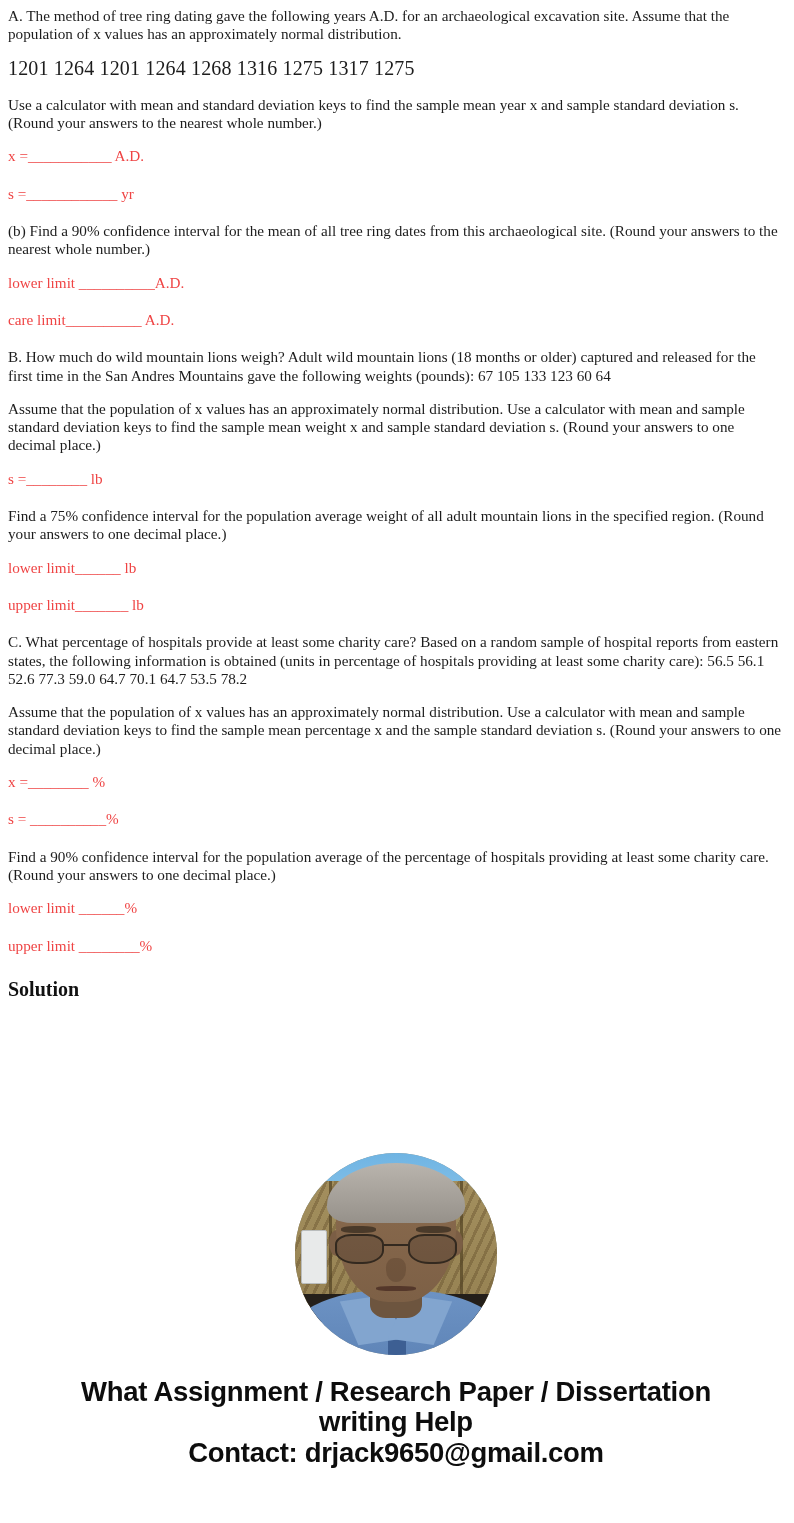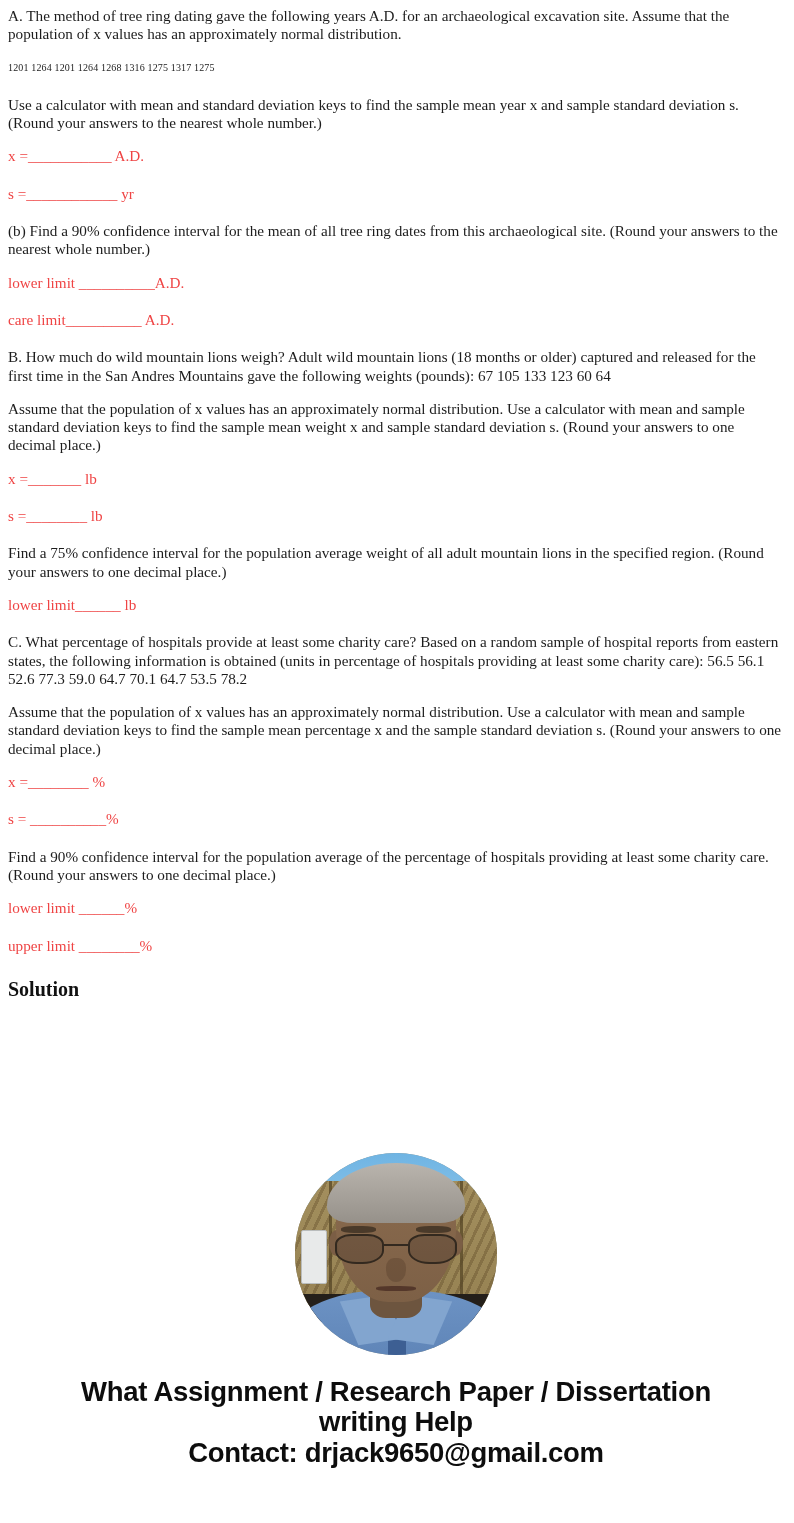--- a/index.html
+++ b/index.html
@@ -30,21 +30,21 @@
     text-align: left;
     color: #1c1c1c;
   }
   .blank-line {
     font-size: 15.2px;
     line-height: 18.3px;
     margin: 0 0 19px 0;
     color: #ef4444;
   }
   .data-row {
-    font-size: 10px;
+    font-size: 20px;
     line-height: 18.3px;
     margin: 0 0 19px 0;
     color: #1c1c1c;
     letter-spacing: 0.15px;
   }
   .solution-heading {
     font-size: 20px;
     font-weight: bold;
     line-height: 20px;
     margin: 24px 0 0 0;
@@ -274,28 +274,28 @@
   <p class="para">(b) Find a 90% confidence interval for the mean of all tree ring dates from this archaeological site. (Round your answers to the nearest whole number.)</p>
 
   <p class="blank-line">lower limit __________A.D.</p>
 
   <p class="blank-line">care limit__________ A.D.</p>
 
   <p class="para">B. How much do wild mountain lions weigh? Adult wild mountain lions (18 months or older) captured and released for the first time in the San Andres Mountains gave the following weights (pounds): 67 105 133 123 60 64</p>
 
   <p class="para">Assume that the population of x values has an approximately normal distribution. Use a calculator with mean and sample standard deviation keys to find the sample mean weight x and sample standard deviation s. (Round your answers to one decimal place.)</p>
 
-  <p class="blank-line">x =_______ lb</p>
 
   <p class="blank-line">s =________ lb</p>
 
   <p class="para">Find a 75% confidence interval for the population average weight of all adult mountain lions in the specified region. (Round your answers to one decimal place.)</p>
 
   <p class="blank-line">lower limit______ lb</p>
 
+  <p class="blank-line">upper limit_______ lb</p>
 
   <p class="para">C. What percentage of hospitals provide at least some charity care? Based on a random sample of hospital reports from eastern states, the following information is obtained (units in percentage of hospitals providing at least some charity care): 56.5 56.1 52.6 77.3 59.0 64.7 70.1 64.7 53.5 78.2</p>
 
   <p class="para">Assume that the population of x values has an approximately normal distribution. Use a calculator with mean and sample standard deviation keys to find the sample mean percentage x and the sample standard deviation s. (Round your answers to one decimal place.)</p>
 
   <p class="blank-line">x =________ %</p>
 
   <p class="blank-line">s = __________%</p>
 
   <p class="para">Find a 90% confidence interval for the population average of the percentage of hospitals providing at least some charity care. (Round your answers to one decimal place.)</p>

